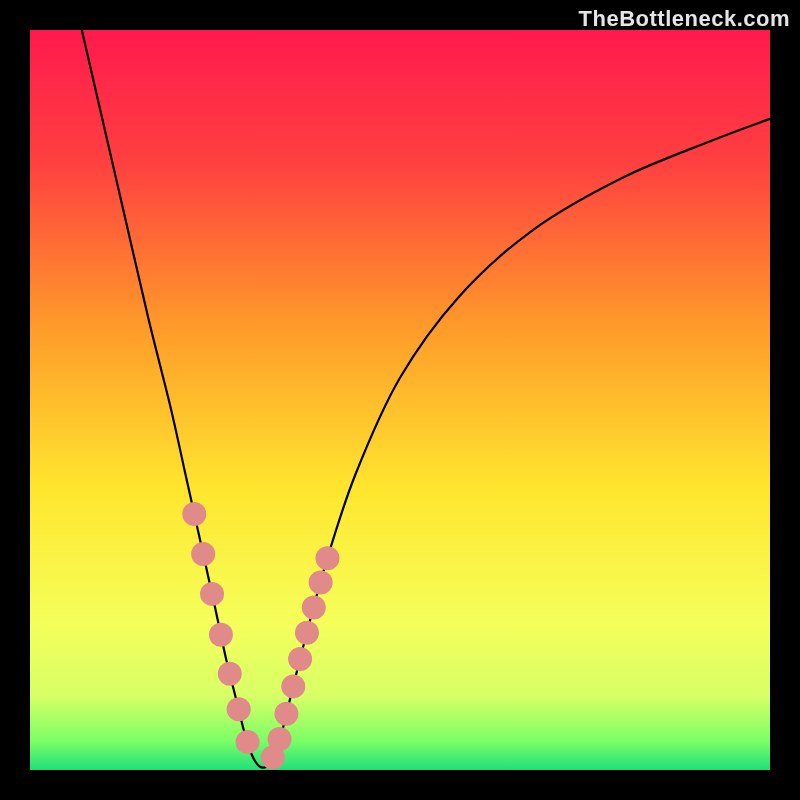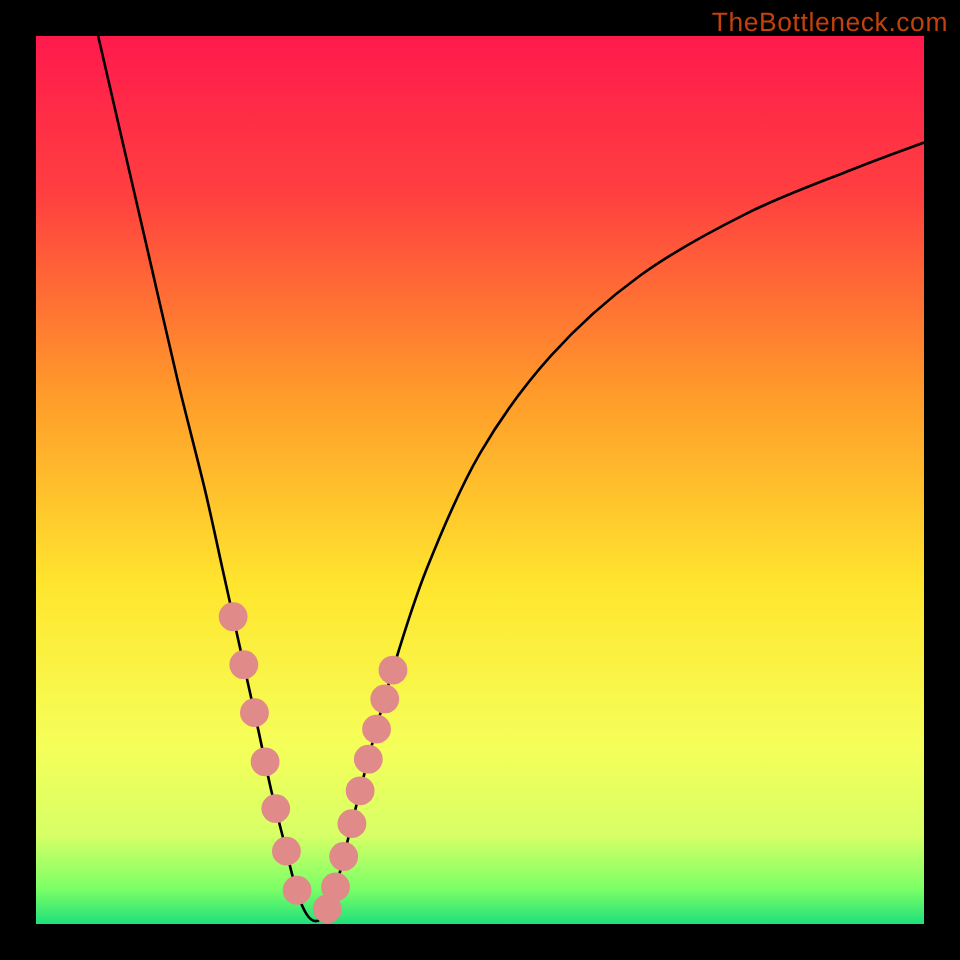--- a/index.html
+++ b/index.html
@@ -14,25 +14,26 @@
   .stage {
     position: relative;
     width: 800px;
     height: 800px;
     background: #000;
   }
   .watermark {
     position: absolute;
     top: 6px;
     right: 10px;
-    color: #c2410c;
+    color: #e5e5e5;
     font-size: 22px;
     letter-spacing: 0.5px;
     z-index: 5;
     user-select: none;
+    font-weight: bold;
   }
   .plot {
     position: absolute;
     left: 30px;
     top: 30px;
     width: 740px;
     height: 740px;
   }
   svg { display: block; }
 </style>

